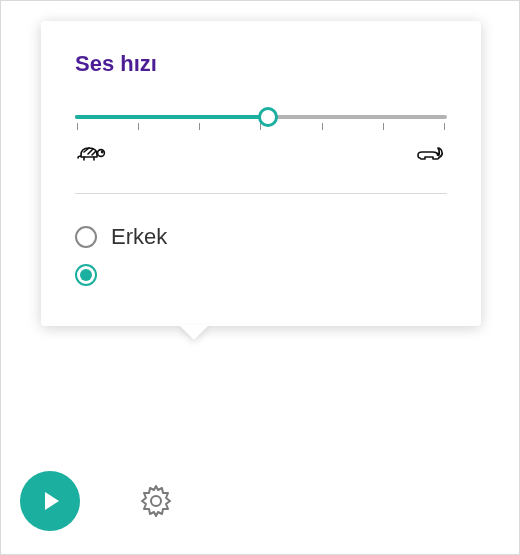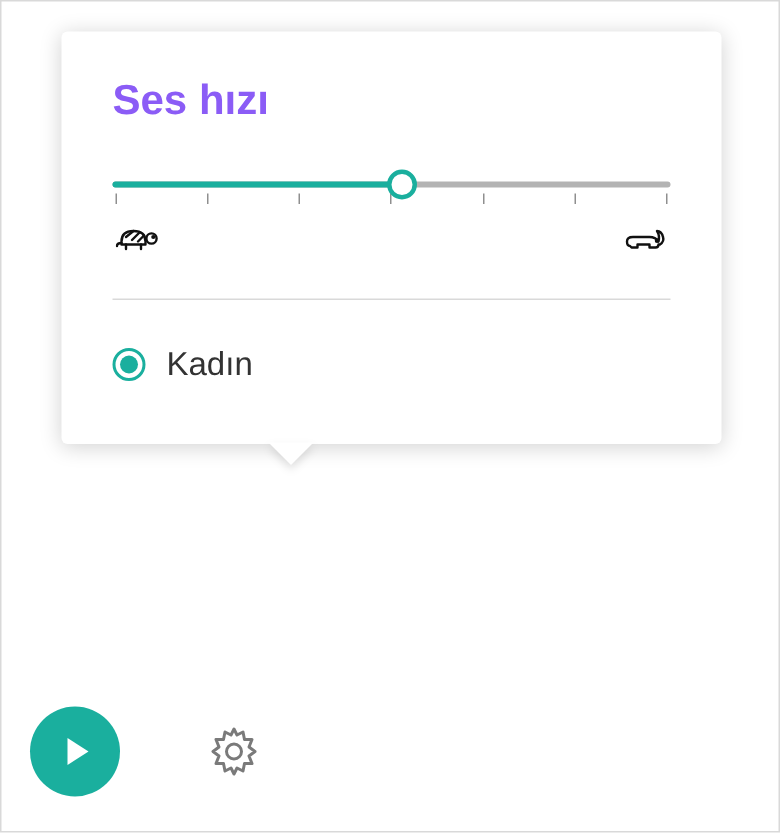--- a/index.html
+++ b/index.html
@@ -29,23 +29,23 @@
       bottom: -14px;
       width: 0;
       height: 0;
       border-left: 15px solid transparent;
       border-right: 15px solid transparent;
       border-top: 15px solid #ffffff;
       filter: drop-shadow(0 3px 3px rgba(0,0,0,0.12));
     }
 
     .section-title {
-      font-size: 28px;
+      font-size: 22px;
       font-weight: 600;
-      color: #8b5cf6;
+      color: #4c1d95;
       margin-bottom: 28px;
     }
 
     .slider-row {
       position: relative;
       height: 70px;
       margin-bottom: 6px;
     }
     .slider-track {
       position: absolute;
@@ -214,26 +214,29 @@
         </svg>
       </span>
     </div>
   </div>
 
   <hr class="divider">
 
 
   <div class="radio-group">
 
+    <div class="radio-item">
+      <span class="radio-outer"></span>
+      <span class="radio-label">Erkek</span>
+    </div>
 
     <div class="radio-item">
       <span class="radio-outer selected">
         <span class="radio-inner"></span>
       </span>
-      <span class="radio-label">Kadın</span>
     </div>
 
   </div>
 
   <div class="popover-caret"></div>
 </div>
 
 <div class="bottom-bar">
   <div class="play-btn">
     <span>

